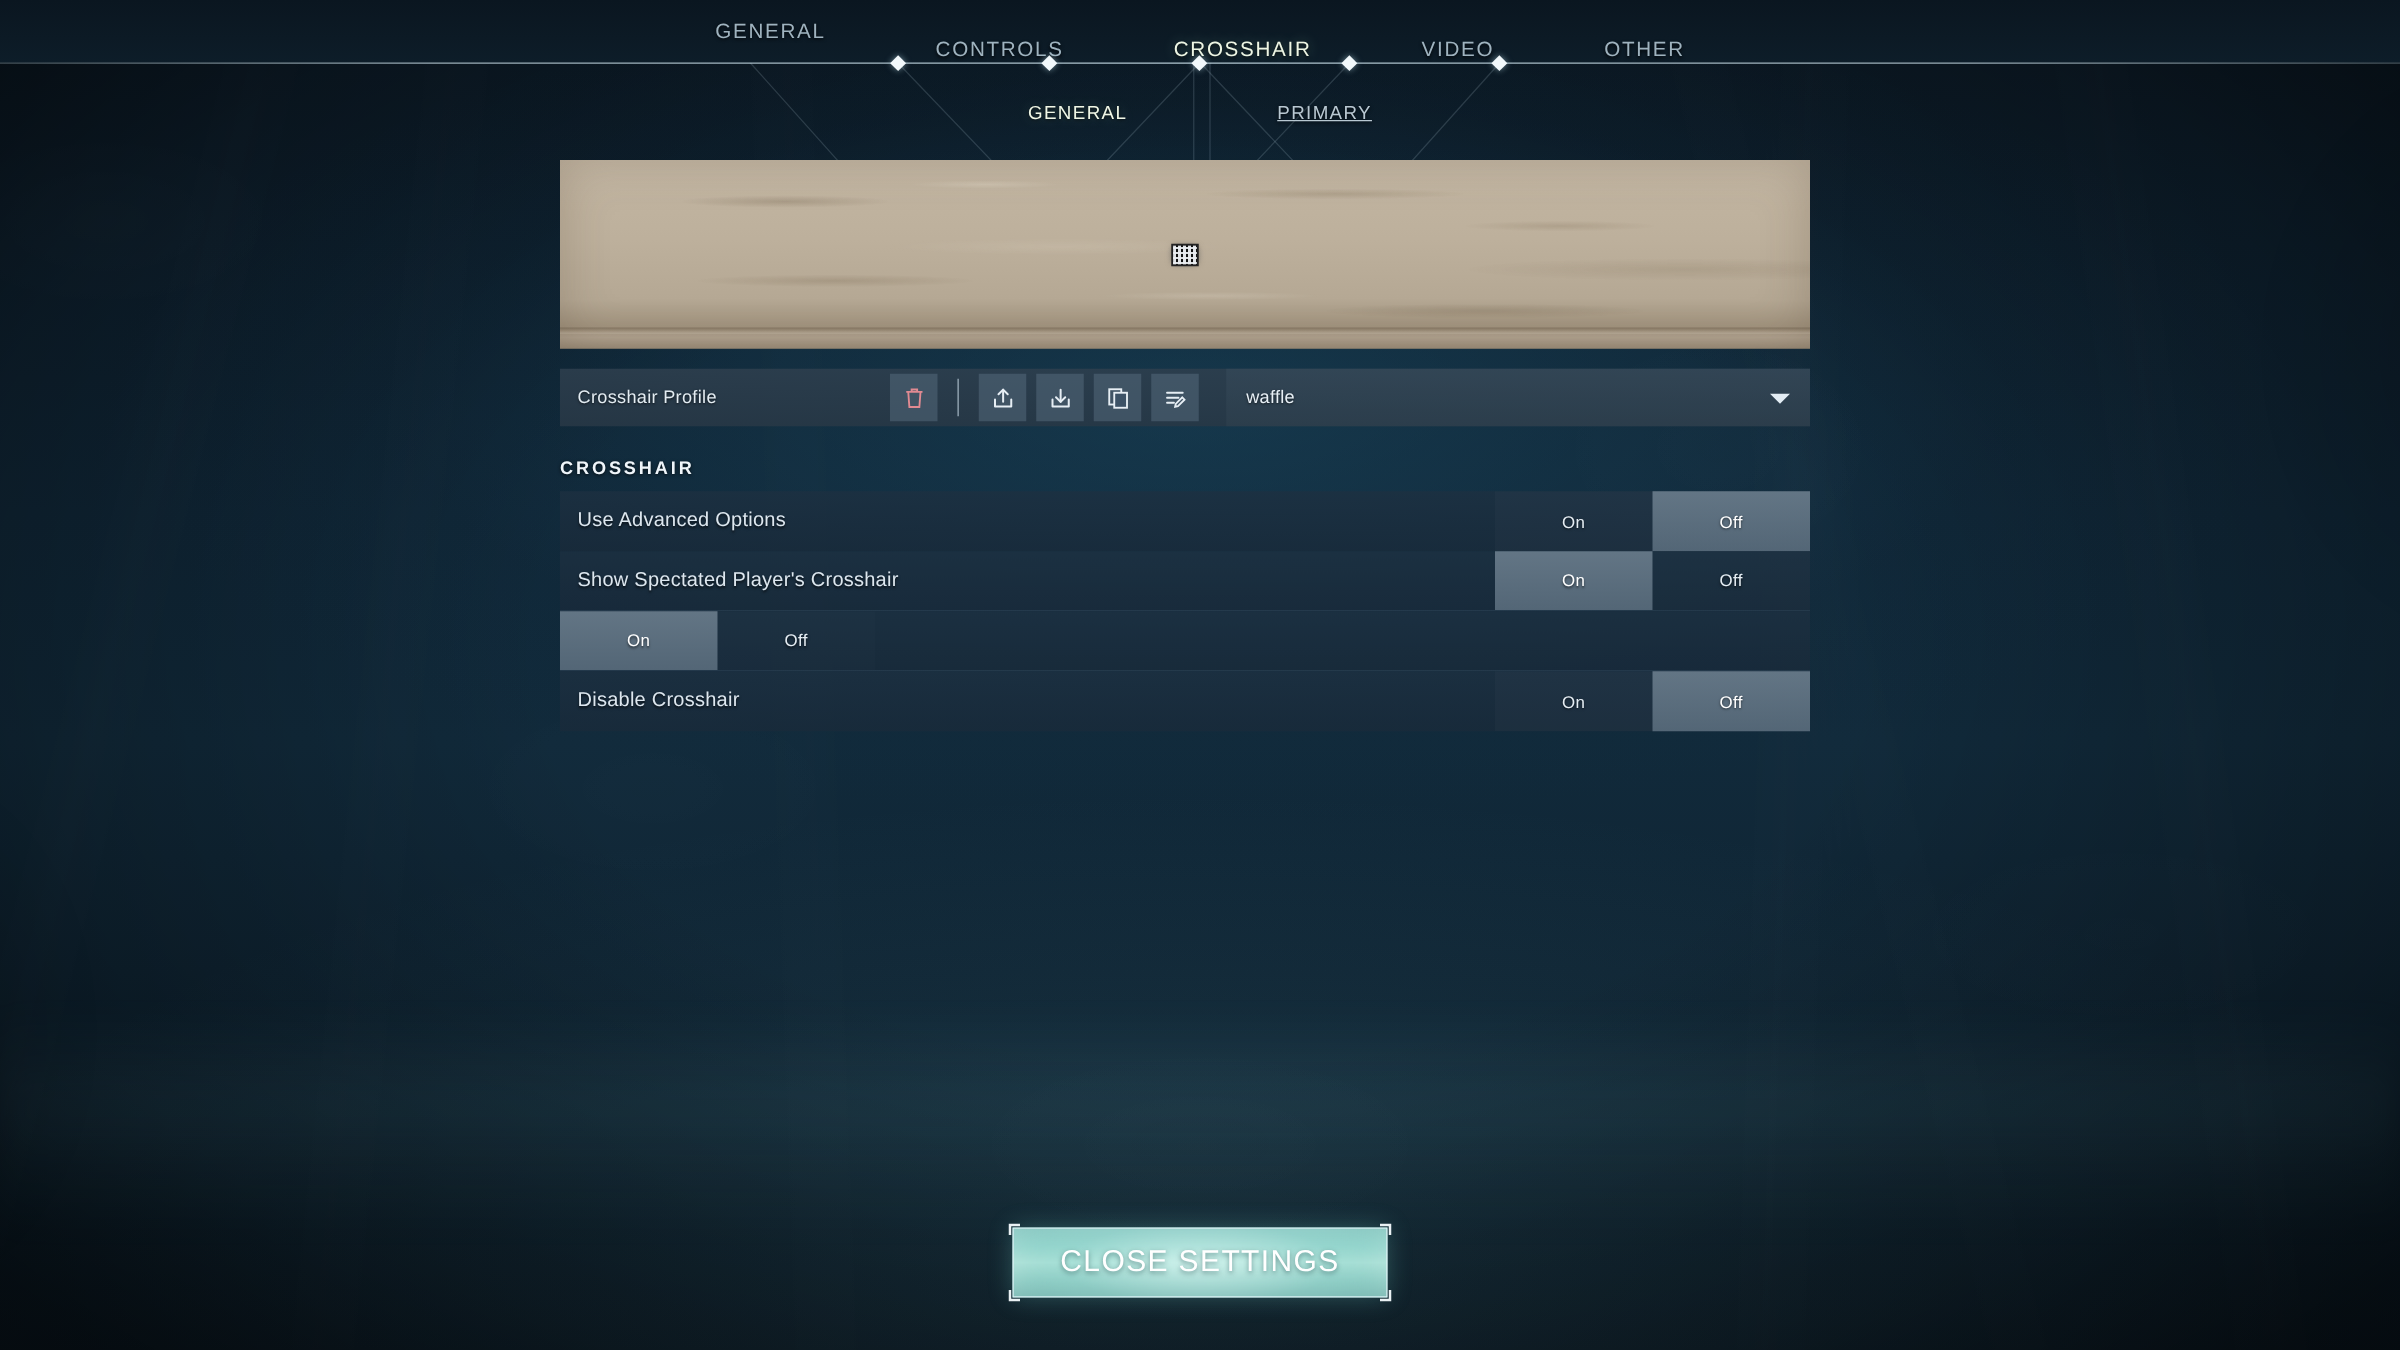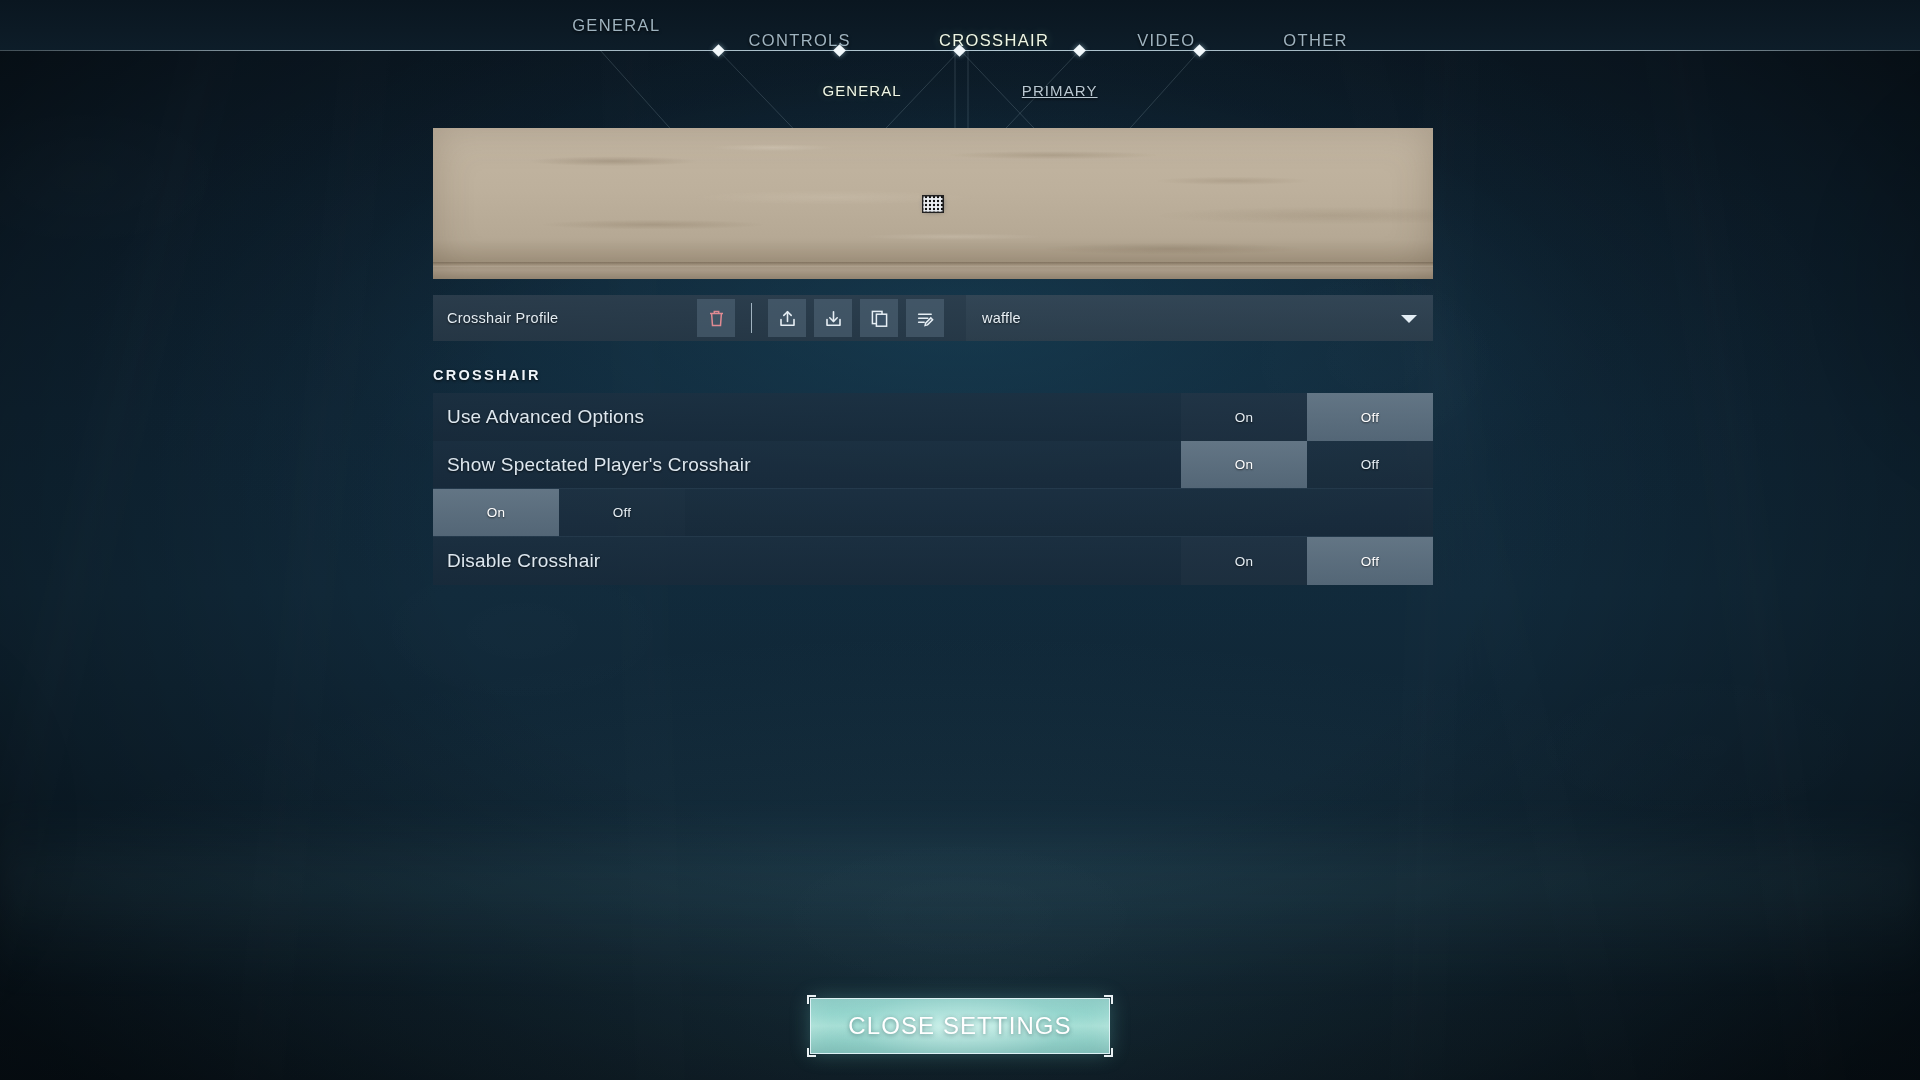--- a/index.html
+++ b/index.html
@@ -175,21 +175,21 @@
   }
   .subtab.selected {
     color: #f0f7e6;
     text-shadow: 0 0 9px rgba(205,250,215,0.26), 0 1px 3px rgba(0,0,0,0.8);
   }
   .subtab + .subtab { margin-left: 100px; text-decoration: underline; }
 
   
   .content {
     position: absolute;
-    left: 433px;
+    left: 448px;
     top: 128px;
     width: 1000px;
     z-index: 5;
   }
 
   
   .preview {
     position: relative;
     width: 1000px;
     height: 151px;
@@ -330,21 +330,21 @@
     height: 48px;
     background: linear-gradient(180deg, rgba(29,48,65,0.80) 0%, rgba(25,42,58,0.80) 100%);
     border-bottom: 1px solid rgba(120,150,172,0.10);
   }
   .row:last-child { border-bottom: none; }
   .row .row-label {
     flex: 1 1 auto;
     display: flex;
     align-items: center;
     padding-left: 14px;
-    font-size: 19px;
+    font-size: 16px;
     color: #dde7ef;
     letter-spacing: 0.2px;
     text-shadow: 0 1px 2px rgba(0,0,0,0.65);
   }
   .toggle {
     flex: 0 0 auto;
     width: 126px;
     display: flex;
     align-items: center;
     justify-content: center;
@@ -375,21 +375,20 @@
     height: 56px;
     display: flex;
     align-items: center;
     justify-content: center;
     cursor: pointer;
     background:
       radial-gradient(ellipse 240px 70px at 50% 52%, rgba(235,255,252,0.58) 0%, rgba(170,228,222,0.20) 46%, rgba(0,0,0,0) 78%),
       linear-gradient(180deg, #7dc3bc 0%, #8ed2c9 28%, #a6ded4 50%, #84c7be 78%, #6cb2ab 100%);
     border: 1px solid rgba(228,244,248,0.92);
     box-shadow: 0 0 20px rgba(120,215,210,0.28), inset 0 0 26px rgba(255,255,255,0.22);
-    margin-top: 16px;
   }
   .close-btn .label {
     font-size: 24px;
     letter-spacing: 1.1px;
     color: #ffffff;
     text-shadow: 0 1px 4px rgba(30,70,72,0.55);
   }
   
   .corner {
     position: absolute;

